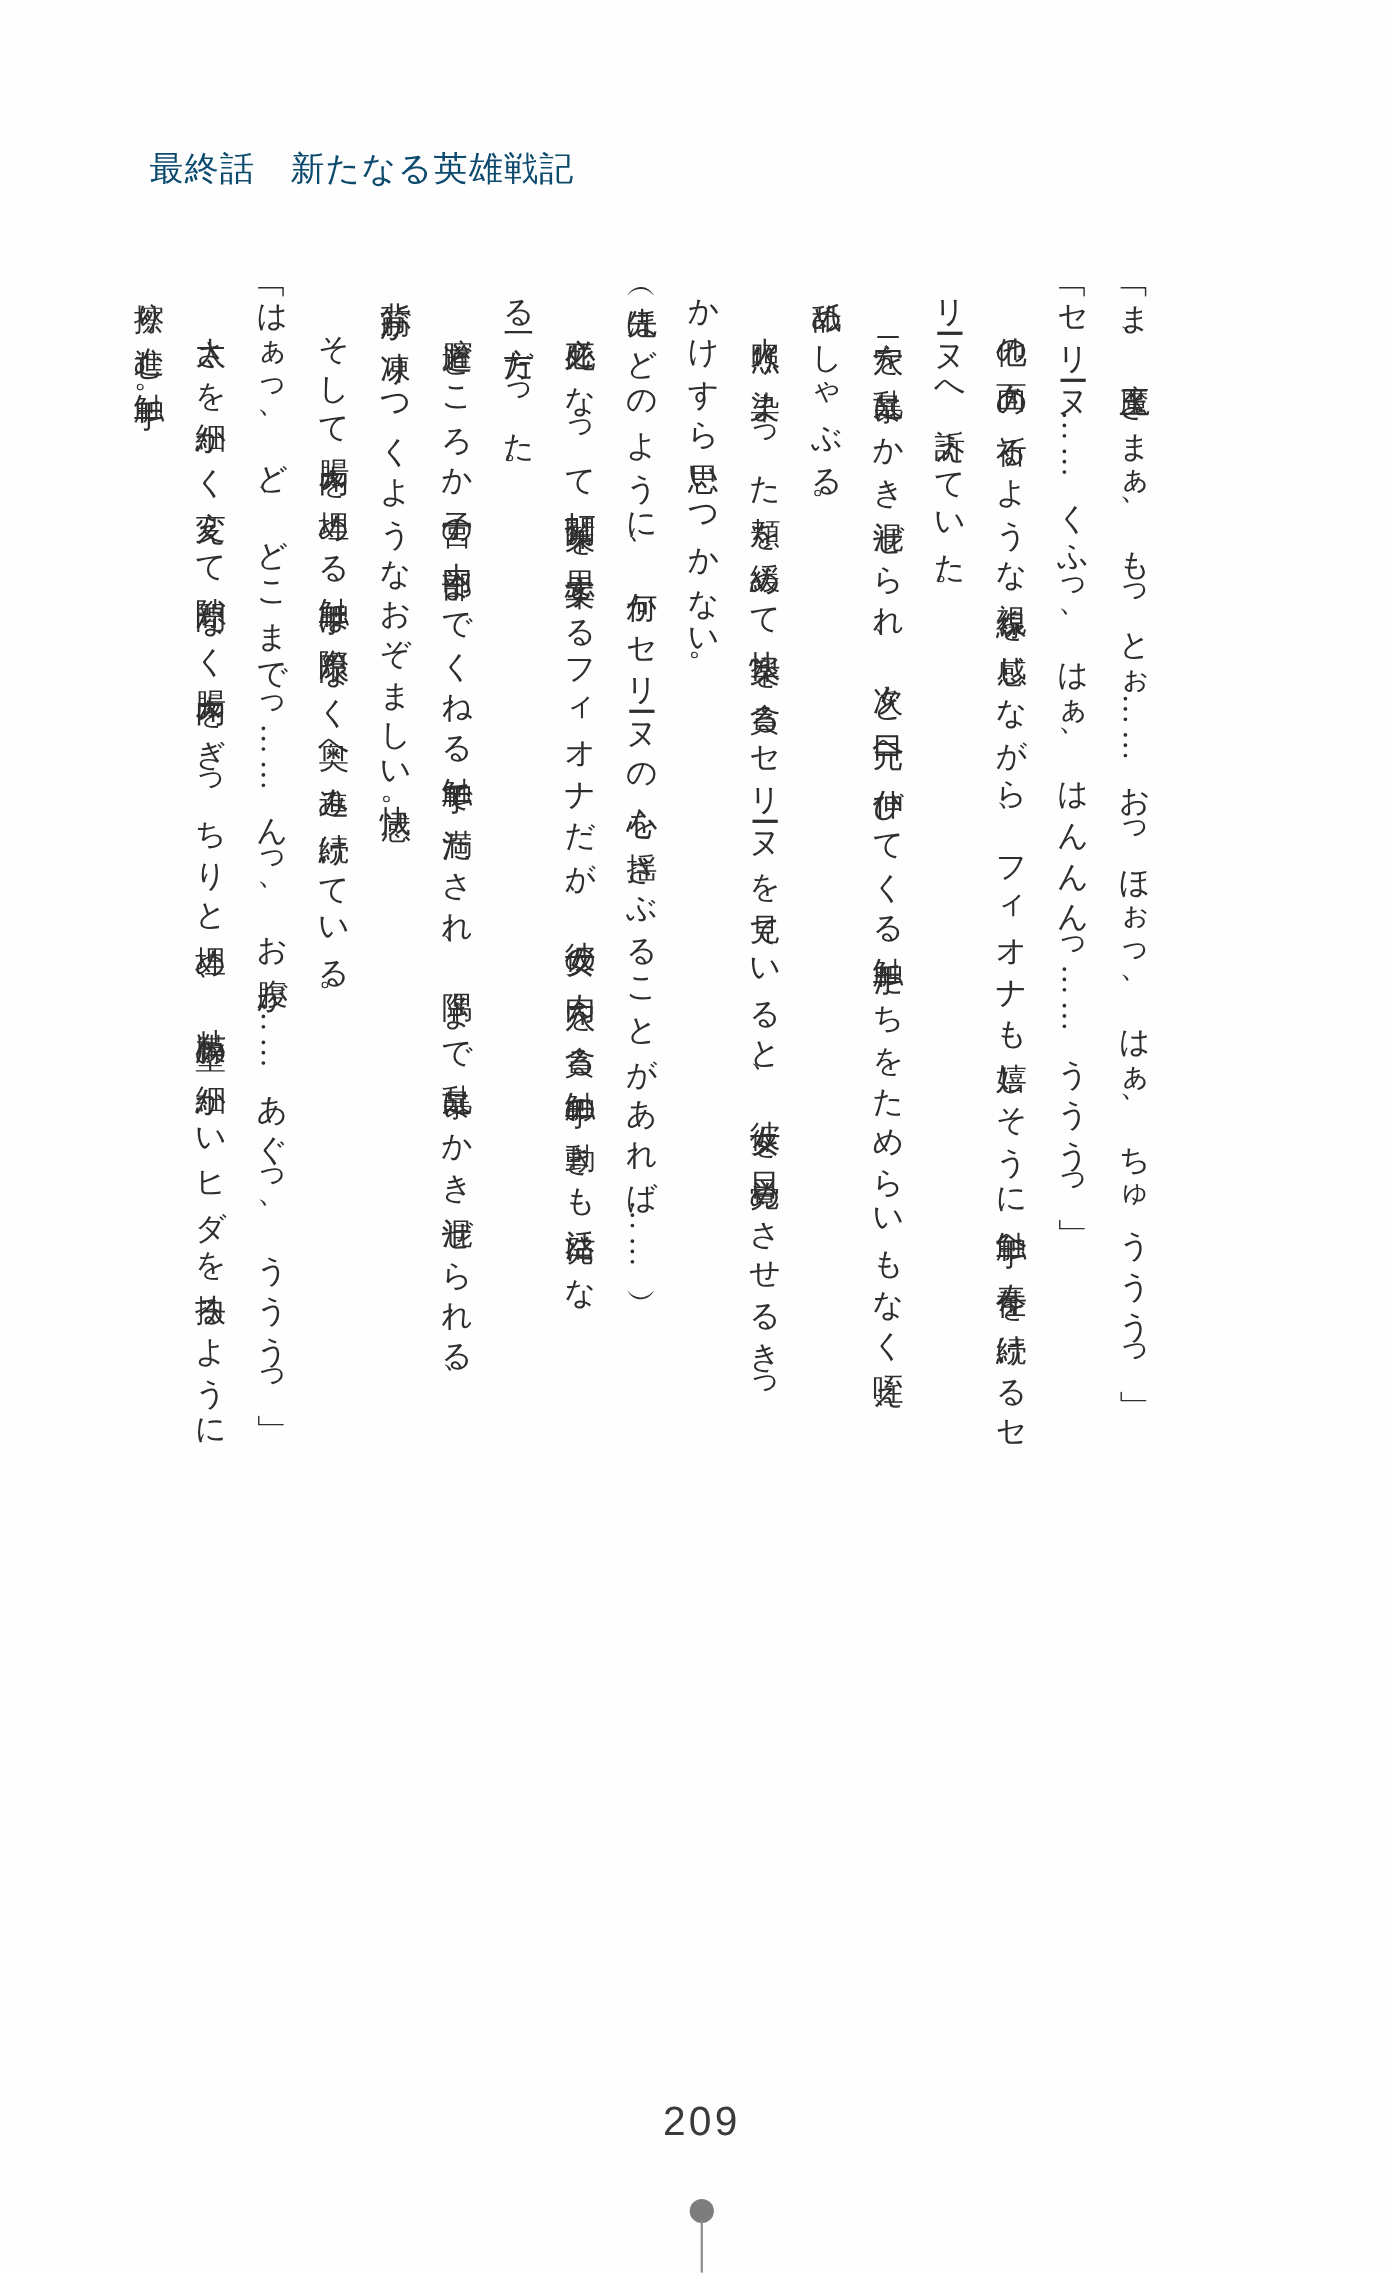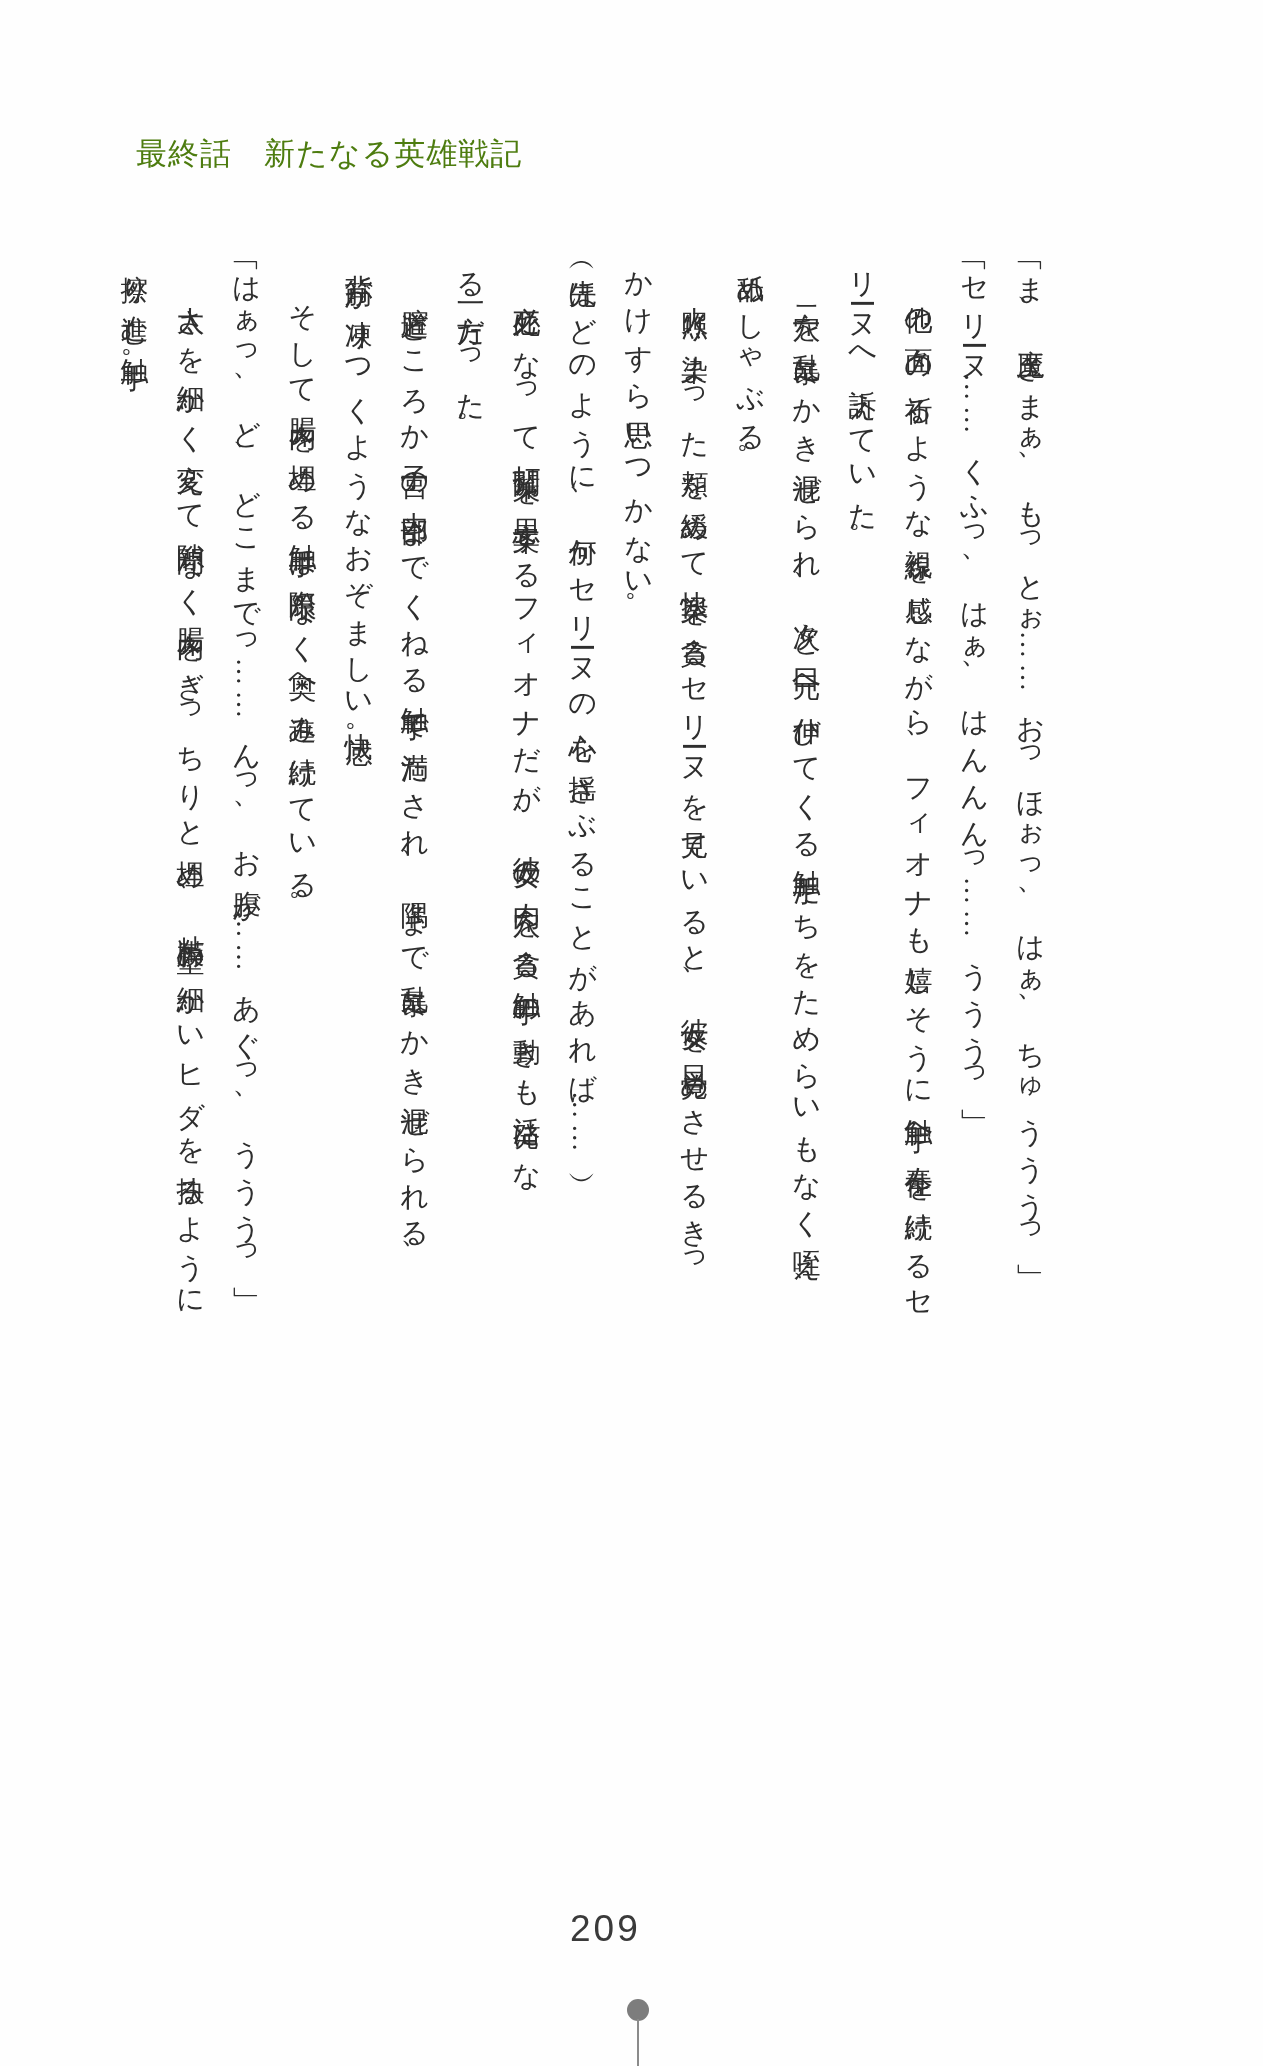--- a/index.html
+++ b/index.html
@@ -15,21 +15,21 @@
     color: #2e2e2e;
     overflow: hidden;
   }
   .chapter-header {
     position: absolute;
     left: 136px;
     top: 133px;
     font-size: 31px;
     letter-spacing: 1px;
     white-space: pre;
-    color: #4d7c0f;
+    color: #0c4a6e;
   }
   .vtext {
     position: absolute;
     top: 252px;
     left: 106px;
     width: 952px;
     height: 1372px;
     writing-mode: vertical-rl;
     text-orientation: mixed;
     font-size: 28px;
@@ -39,20 +39,21 @@
     overflow: hidden;
   }
   .vtext .line {
     white-space: pre;
   }
   .page-number {
     position: absolute;
     left: 570px;
     top: 1908px;
     width: 136px;
+    text-align: center;
     font-family: "Liberation Sans", sans-serif;
     font-weight: 300;
     font-size: 37px;
     letter-spacing: 3px;
     color: #3a3a3a;
   }
   .footer-dot {
     position: absolute;
     left: 627px;
     top: 1999px;

